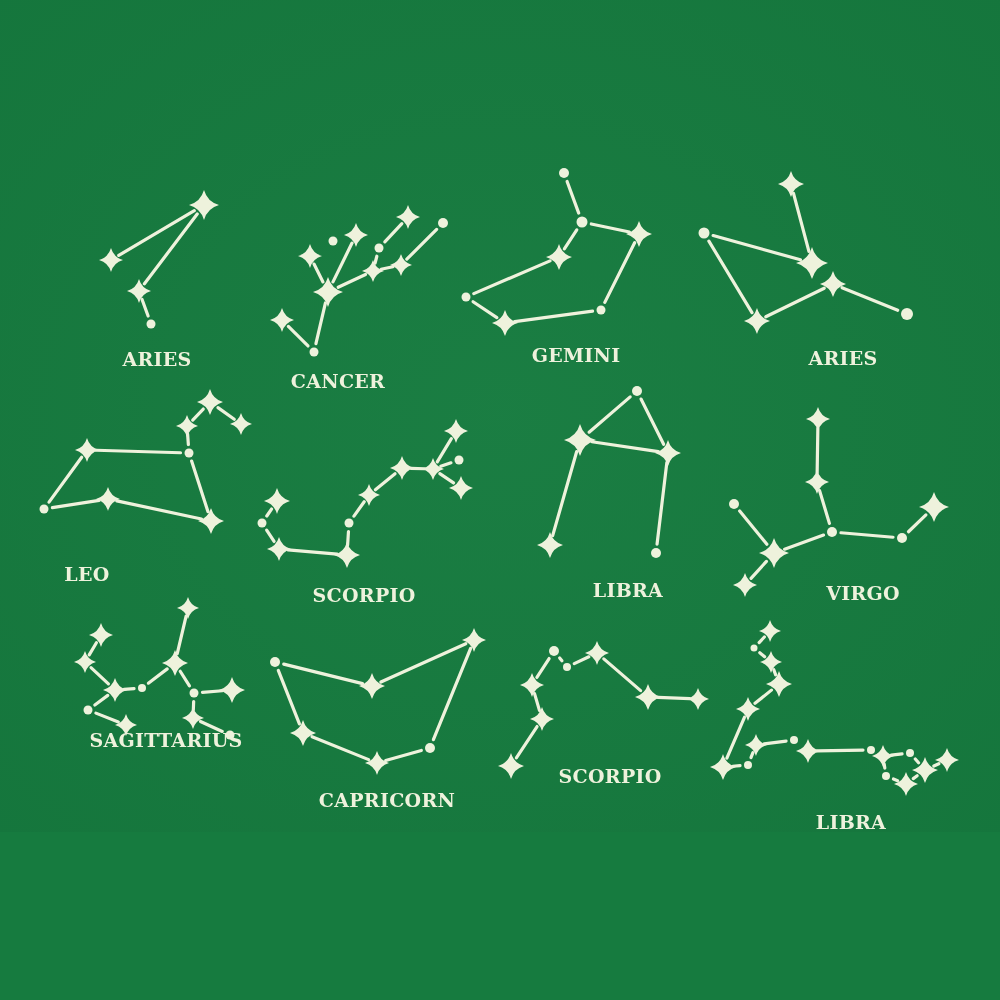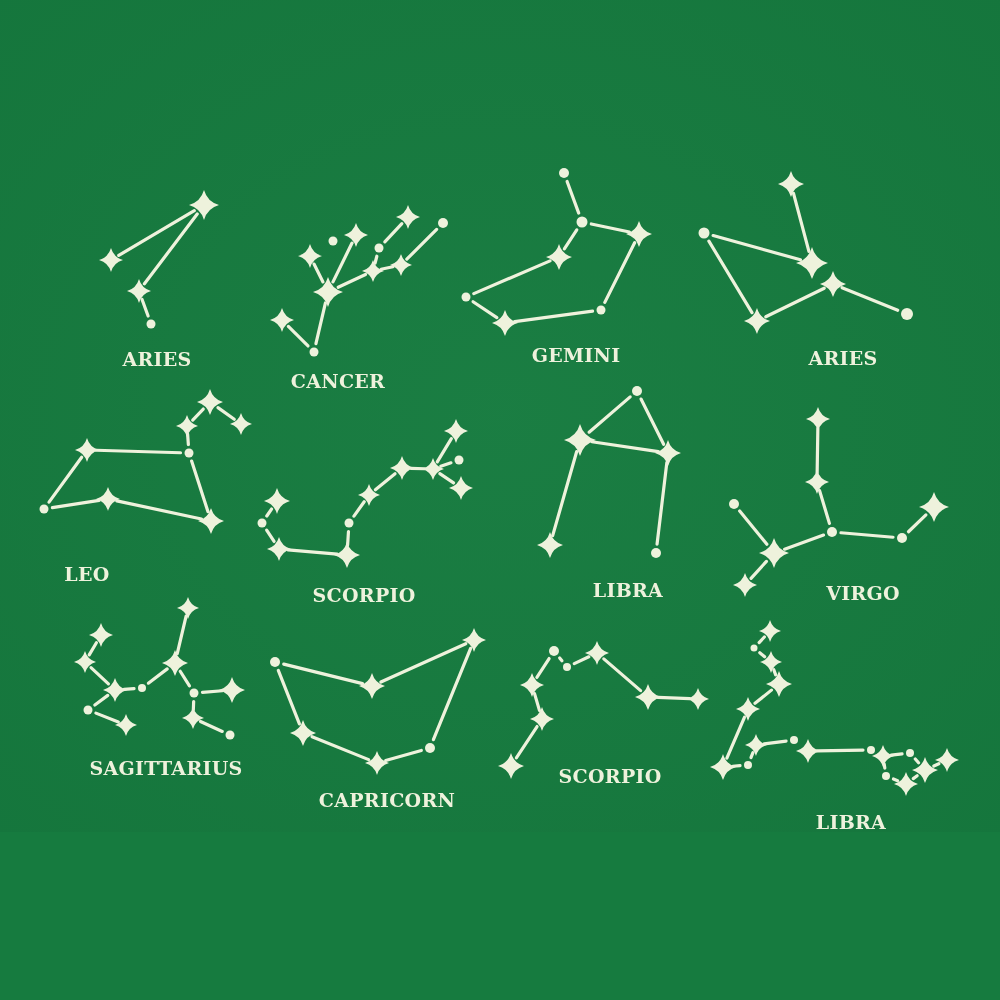--- a/index.html
+++ b/index.html
@@ -542,17 +542,17 @@
       </g>
     </svg>
 <div class="label" style="left: 157px; top: 359px; color: rgb(238, 242, 220);">ARIES</div>
     <div class="label" style="left: 338px; top: 381px; color: rgb(238, 242, 220);">CANCER</div>
     <div class="label" style="left: 568px; top: 355px; color: rgb(238, 242, 220); margin-left: 8px;">GEMINI</div>
     <div class="label" style="left: 843px; top: 358px; color: rgb(238, 242, 220);">ARIES</div>
     <div class="label" style="left: 87px; top: 574px; color: rgb(238, 242, 220);">LEO</div>
     <div class="label" style="left: 364px; top: 595px; color: rgb(238, 242, 220); text-align: center;">SCORPIO</div>
     <div class="label" style="left: 600px; top: 590px; color: rgb(238, 242, 220); margin-left: 28px;">LIBRA</div>
     <div class="label" style="left: 863px; top: 593px; color: rgb(238, 242, 220);">VIRGO</div>
-    <div class="label" style="left: 166px; top: 768px; color: rgb(238, 242, 220);">SAGITTARIUS</div>
+    <div class="label" style="left: 166px; top: 740px; color: rgb(238, 242, 220);">SAGITTARIUS</div>
     <div class="label" style="left: 387px; top: 800px; color: rgb(238, 242, 220);">CAPRICORN</div>
     <div class="label" style="left: 610px; top: 776px; color: rgb(238, 242, 220);">SCORPIO</div>
     <div class="label" style="left: 851px; top: 822px; color: rgb(238, 242, 220);">LIBRA</div>
   </div>
 
 </body></html>

